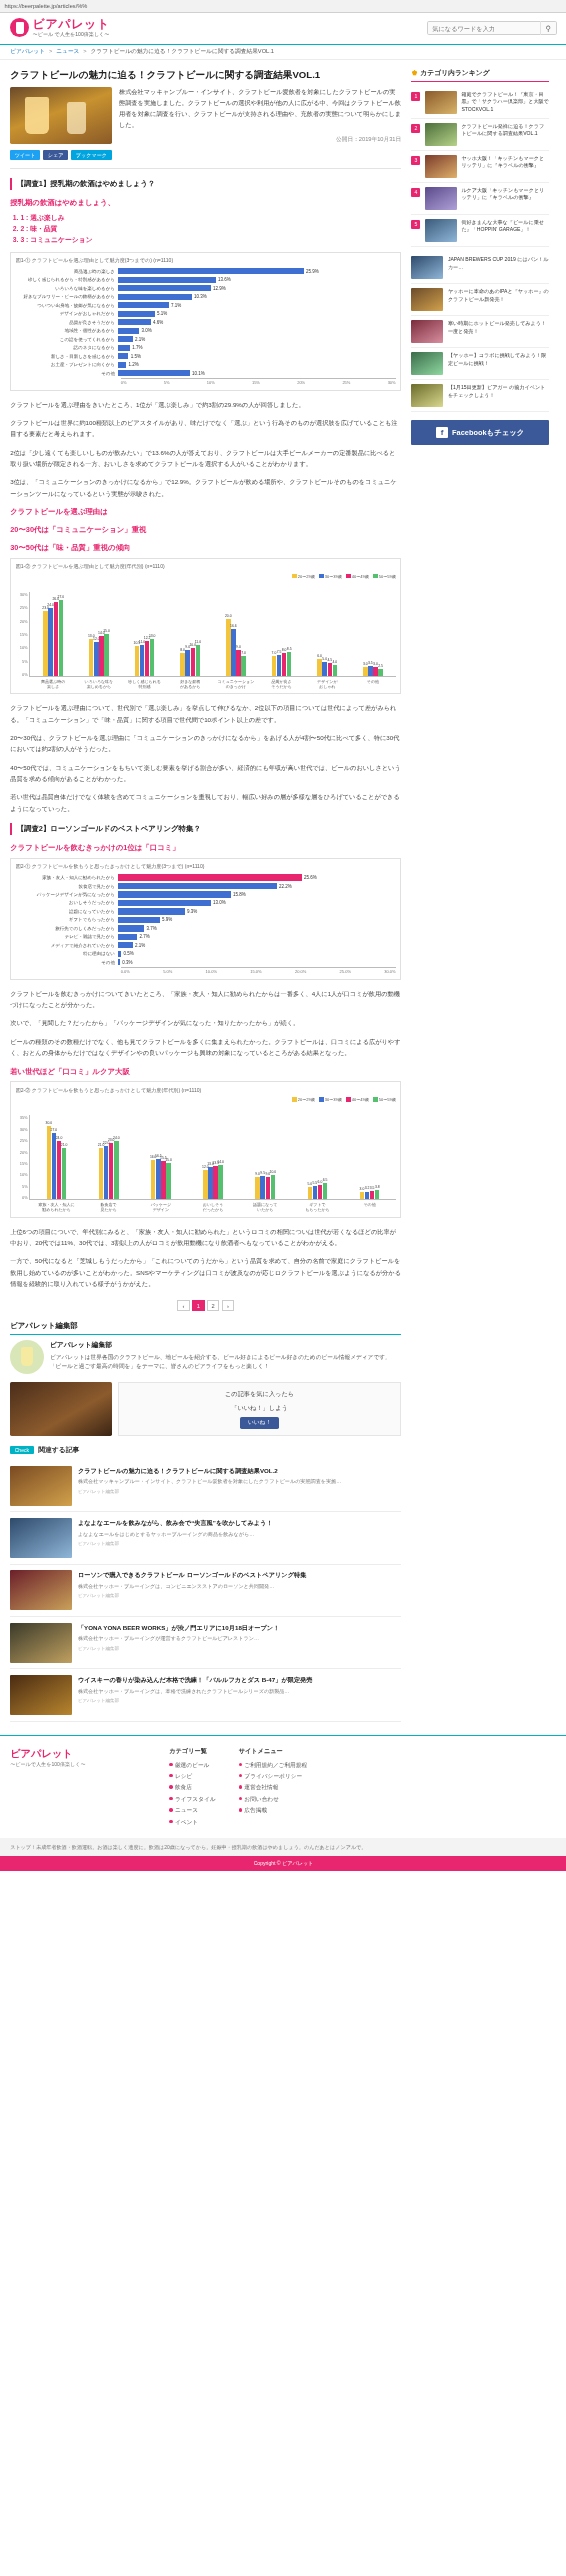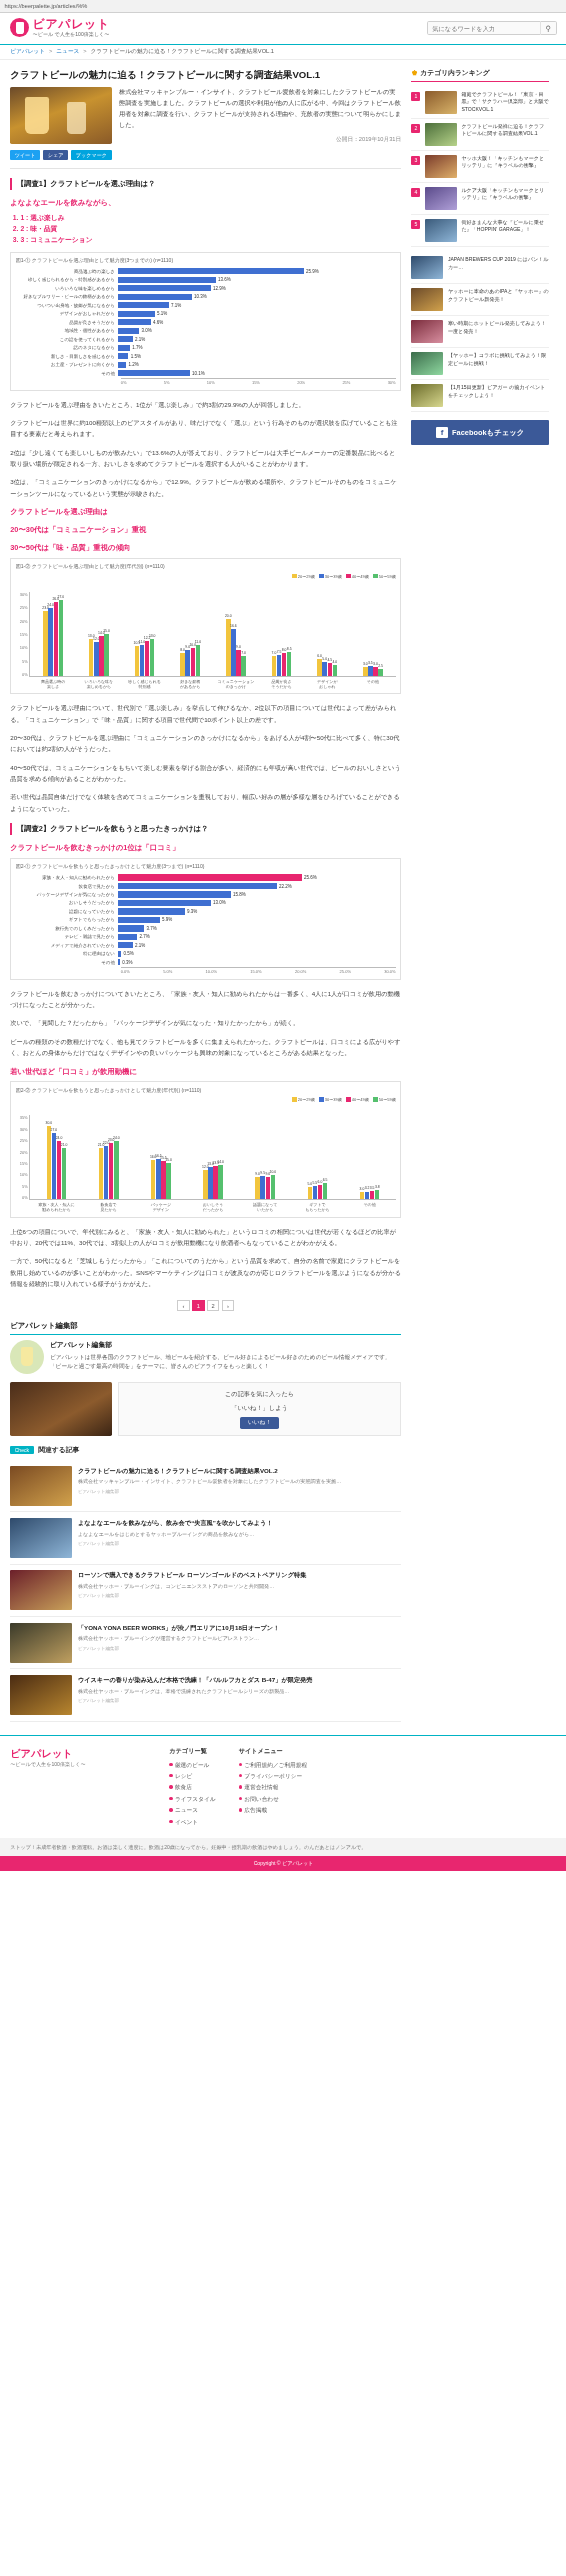--- a/index.html
+++ b/index.html
@@ -318,22 +318,22 @@
     </div>
 
     <div class="sns-row">
       <div class="sns-btn sns-tw">ツイート</div>
       <div class="sns-btn sns-fb">シェア</div>
       <div class="sns-btn sns-hb">ブックマーク</div>
     </div>
 
     <hr class="sep">
 
-    <h2 class="q-head">【調査1】クラフトビールを選ぶ理由は？</h2>
-    <h3 class="pink">よなよなエールを飲みながら、</h3>
+    <h2 class="q-head">【調査1】授乳期の飲酒はやめましょう？</h2>
+    <h3 class="pink">授乳期の飲酒はやめましょう、</h3>
     <ol class="rank">
       <li>1 : 選ぶ楽しみ</li>
       <li>2 : 味・品質</li>
       <li>3 : コミュニケーション</li>
     </ol>
 
     <div class="chart-box">
       <div class="chart-cap">図1-① クラフトビールを選ぶ理由として魅力度(3つまでの)  (n=1110)</div>
       <div id="q1chart">
           <div class="hbar-row">
@@ -591,21 +591,21 @@
           <div>デザインが<br>おしゃれ</div>
           <div>その他</div>
         </div>
     </div>
 
     <p class="body">クラフトビールを選ぶ理由について、世代別で「選ぶ楽しみ」を挙点して伸びるなか、2位以下の項目については世代によって差がみられる。「コミュニケーション」で「味・品質」に関する項目で世代間で10ポイント以上の差です。</p>
     <p class="body">20〜30代は、クラフトビールを選ぶ理由に「コミュニケーションのきっかけになるから」をあげる人が4割〜50代に比べて多く、特に30代においては約2割の人がそうだった。</p>
     <p class="body">40〜50代では、コミュニケーションをもちいて楽しむ要素を挙げる割合が多い、経済的にも年収が高い世代では、ビールのおいしさという品質を求める傾向があることがわかった。</p>
     <p class="body">若い世代は品質自体だけでなく体験を含めてコミュニケーションを重視しており、幅広い好みの層が多様な層をひろげていることができるようになっていった。</p>
 
-    <h2 class="q-head">【調査2】クラフトビールを飲もうと思ったきっかけは？</h2>
+    <h2 class="q-head">【調査2】ローソンゴールドのベストペアリング特集？</h2>
     <h3 class="pink">クラフトビールを飲むきっかけの1位は「口コミ」</h3>
 
     <div class="chart-box">
       <div class="chart-cap">図2-① クラフトビールを飲もうと思ったきっかけとして魅力度(3つまで)  (n=1110)</div>
       <div id="q2chart">
           <div class="hbar-row">
             <div class="hbar-label">家族・友人・知人に勧められたから</div>
             <div class="hbar-track" style="display: flex; align-items: center;">
               <div class="hbar-fill hl" style="width: 184px;"></div>
               <div class="hbar-val">25.6%</div>
@@ -690,21 +690,21 @@
           <div>20.0%</div>
           <div>25.0%</div>
           <div>30.0%</div>
         </div>
     </div>
 
     <p class="body">クラフトビールを飲むきっかけについてきいたところ、「家族・友人・知人に勧められたからは一番多く、4人に1人が口コミが飲用の動機づけになったことが分かった。</p>
     <p class="body">次いで、「見聞した？だったから」「パッケージデザインが気になった・知りたかったから」が続く。</p>
     <p class="body">ビールの種類のその数種だけでなく、他も見てクラフトビールを多くに集まえられたかった。クラフトビールは、口コミによる広がりやすく、おとんの身体からだけではなくデザインやの良いパッケージも興味の対象になっているところがある結果となった。</p>
 
-    <h3 class="pink">若い世代ほど「口コミ」が飲用動機に</h3>
+    <h3 class="pink">若い世代ほど「口コミ」ルクア大阪</h3>
 
     <div class="chart-box">
       <div class="chart-cap">図2-② クラフトビールを飲もうと思ったきっかけとして魅力度(年代別)  (n=1110)</div>
       <div class="legend" id="q2legend">
           <div><i style="background:#f2c53d"></i>20〜29歳</div>
           <div><i style="background:#3f6fd1"></i>30〜39歳</div>
           <div><i style="background:#e8266f"></i>40〜49歳</div>
           <div><i style="background:#55c06e"></i>50〜59歳</div>
         </div>
       <div class="gchart">

